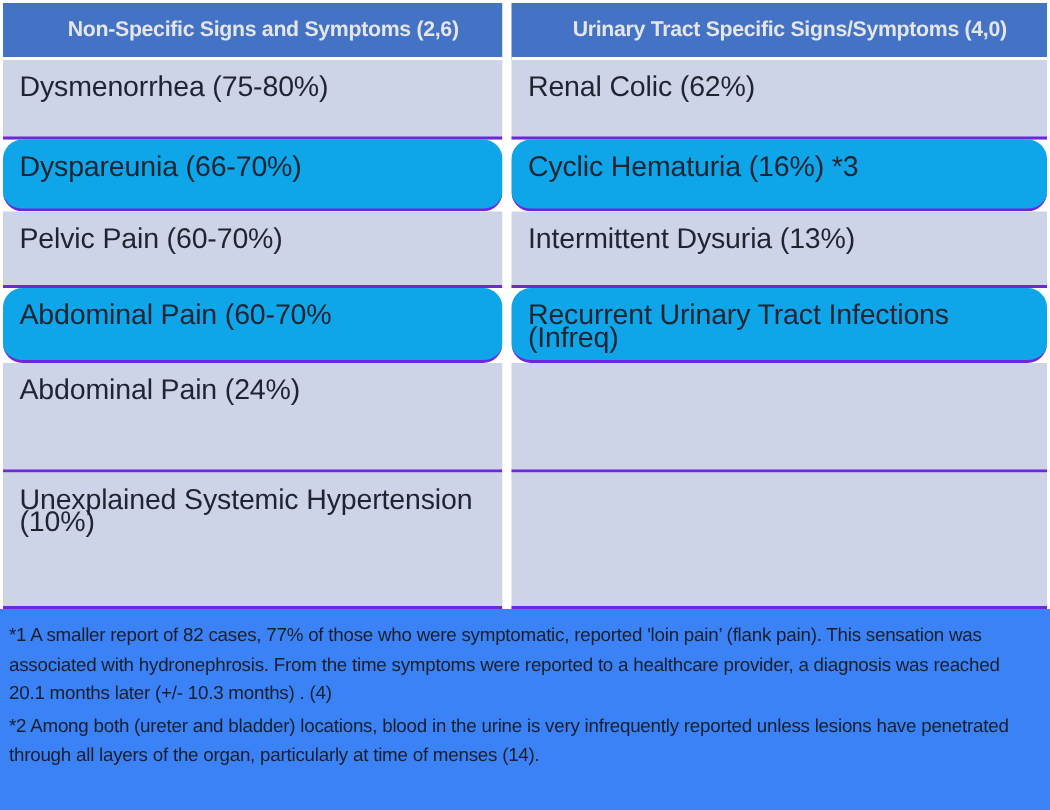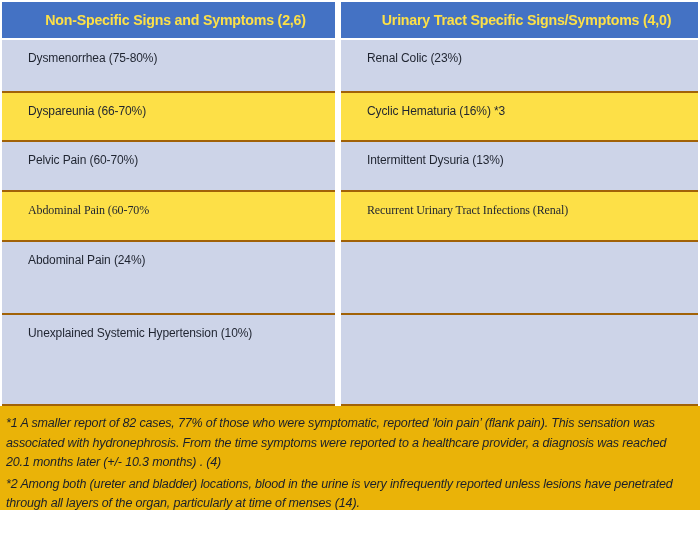--- a/index.html
+++ b/index.html
@@ -42,70 +42,69 @@
     table-layout: fixed;
   }
 
   .col-left   { width: 332px; }
   .col-gap    { width: 6px; }
   .col-right  { width: 356px; }
 
   
   .hdr-cell {
     background: #4472C4;
-    color: #fde047;
+    color: #e5e5e5;
     font-weight: bold;
     font-size: 14.2px;
     letter-spacing: -0.2px;
     height: 38px;
     vertical-align: middle;
     padding: 0 0 0 14px;
     box-sizing: border-box;
     border-bottom: 2px solid #ffffff;
     white-space: nowrap;
   }
   .hdr-gap {
     background: #ffffff;
     border-bottom: 2px solid #ffffff;
   }
 
   
   .cell {
-    font-size: 12px;
+    font-size: 19px;
     color: #1F2430;
-    padding: 0 0 0 26px;
+    padding: 0 0 0 11px;
     vertical-align: top;
     box-sizing: border-box;
-    border-bottom: 2px solid #a16207;
+    border-bottom: 2px solid #6d28d9;
     letter-spacing: -0.1px;
   }
   .cell .txt {
     display: block;
     padding-top: 11px;
     line-height: 15px;
   }
   .gap-cell {
     background: #ffffff;
     border-bottom: 2px solid #ffffff;
   }
 
   .shade-a { background: #CDD4E8; }
-  .shade-b { background: #fde047; }
+  .shade-b { background: #0ea5e9; border-radius: 13px; }
 
   
   .footnotes {
     position: absolute;
     left: 0;
     top: 406px;
     width: 700px;
-    height: 104px;
-    background: #eab308;
+    height: 134px;
+    background: #3b82f6;
     box-sizing: border-box;
     padding: 8px 10px 0 6px;
-    font-style: italic;
   }
   .fn {
     font-size: 12.5px;
     line-height: 19.5px;
     color: #1A1F2B;
     letter-spacing: -0.15px;
     margin: 0;
   }
   .fn.second { margin-top: 2px; }
 </style>
@@ -129,21 +128,21 @@
         </tr>
       </thead>
       <tbody>
 
         <tr style="height:45px;">
           <td class="cell shade-a">
             <span class="txt">Dysmenorrhea (75-80%)</span>
           </td>
           <td class="gap-cell"></td>
           <td class="cell shade-a">
-            <span class="txt">Renal Colic (23%)</span>
+            <span class="txt">Renal Colic (62%)</span>
           </td>
         </tr>
 
         <tr style="height:41px;">
           <td class="cell shade-b">
             <span class="txt">Dyspareunia (66-70%)</span>
           </td>
           <td class="gap-cell"></td>
           <td class="cell shade-b">
             <span class="txt">Cyclic Hematuria (16%)  *3</span>
@@ -153,27 +152,27 @@
         <tr style="height:43px;">
           <td class="cell shade-a">
             <span class="txt">Pelvic Pain (60-70%)</span>
           </td>
           <td class="gap-cell"></td>
           <td class="cell shade-a">
             <span class="txt">Intermittent Dysuria (13%)</span>
           </td>
         </tr>
 
-        <tr style="height:42px;font-family:Liberation Serif, serif;">
+        <tr style="height:42px;">
           <td class="cell shade-b">
             <span class="txt">Abdominal Pain (60-70%</span>
           </td>
           <td class="gap-cell"></td>
           <td class="cell shade-b">
-            <span class="txt">Recurrent Urinary Tract Infections (Renal)</span>
+            <span class="txt">Recurrent Urinary Tract Infections (Infreq)</span>
           </td>
         </tr>
 
         <tr style="height:62px;">
           <td class="cell shade-a">
             <span class="txt">Abdominal Pain (24%)</span>
           </td>
           <td class="gap-cell"></td>
           <td class="cell shade-a">
             <span class="txt"></span>

